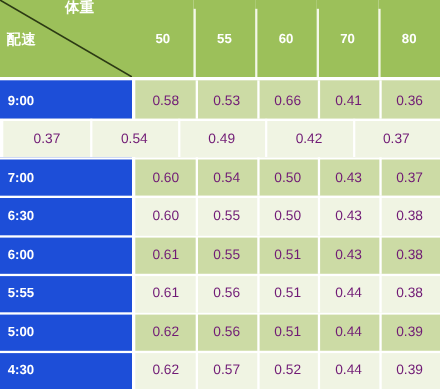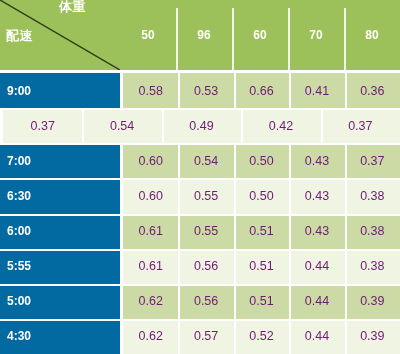--- a/index.html
+++ b/index.html
@@ -130,21 +130,21 @@
     right: 0;
     top: 0;
     height: 2px;
     background: #ffffff;
     z-index: 2;
   }
 
   .row-label {
     flex: 0 0 120px;
     width: 120px;
-    background: #0369a1;
+    background: #1d4ed8;
     color: #ffffff;
     font-size: 12px;
     font-weight: bold;
     display: flex;
     align-items: center;
     padding-left: 7px;
     box-sizing: border-box;
   }
   .label-spacer {
     flex: 0 0 3px;
@@ -185,21 +185,21 @@
     <div class="corner-cell">
       <svg class="corner-diagonal" viewBox="0 0 120 70" preserveAspectRatio="none">
         <line x1="0" y1="0" x2="120" y2="70" stroke="#2c3a14" stroke-width="1.4"></line>
       </svg>
       <span class="corner-label-top">体重</span>
       <span class="corner-label-bottom">配速</span>
     </div>
 
     <div class="header-cells">
       <div class="head-cell">50</div>
-      <div class="head-cell">96</div>
+      <div class="head-cell">55</div>
       <div class="head-cell">60</div>
       <div class="head-cell">70</div>
       <div class="head-cell">80</div>
     </div>
   </div>
 
   <div class="header-gap"></div>
 
   <div class="body-rows">
 

